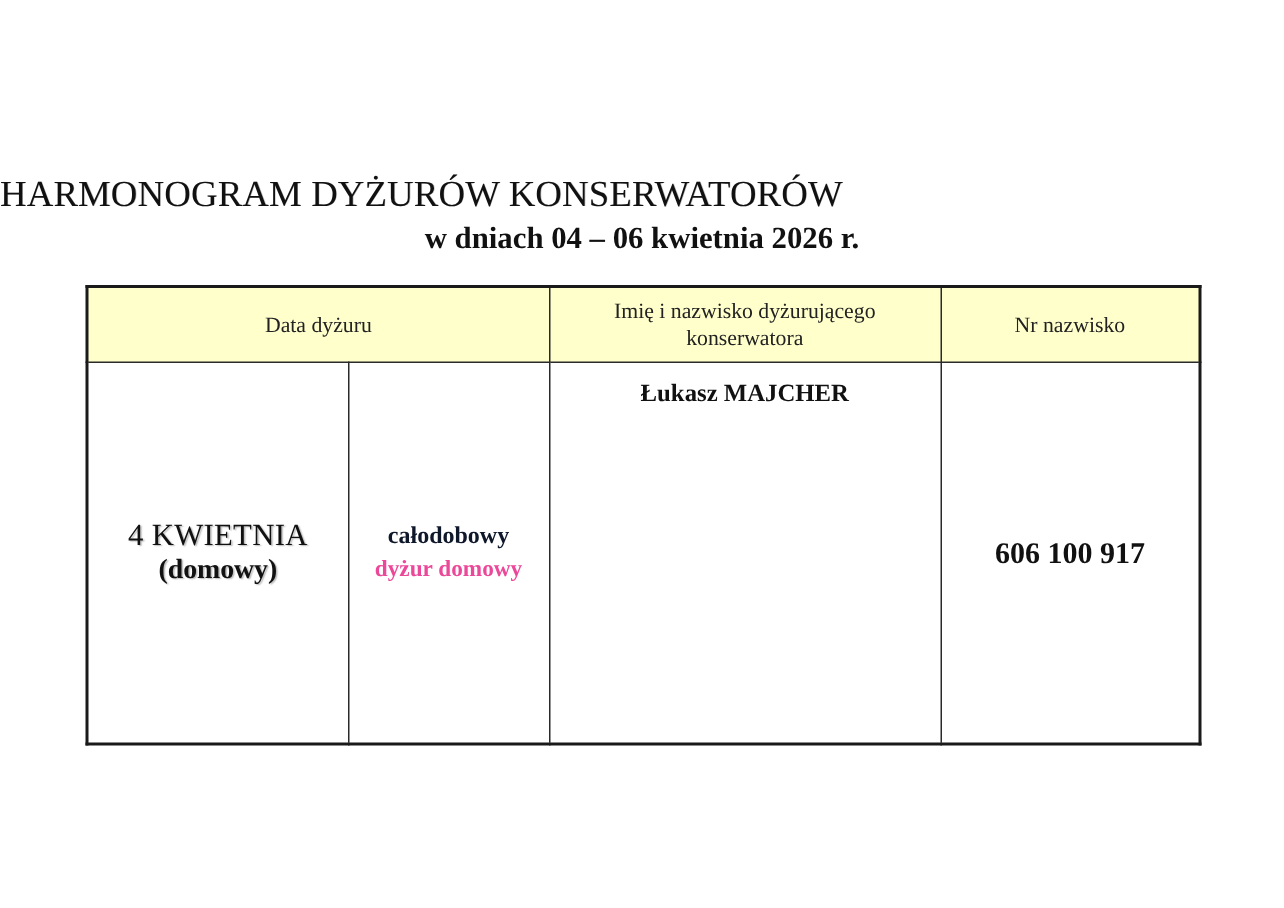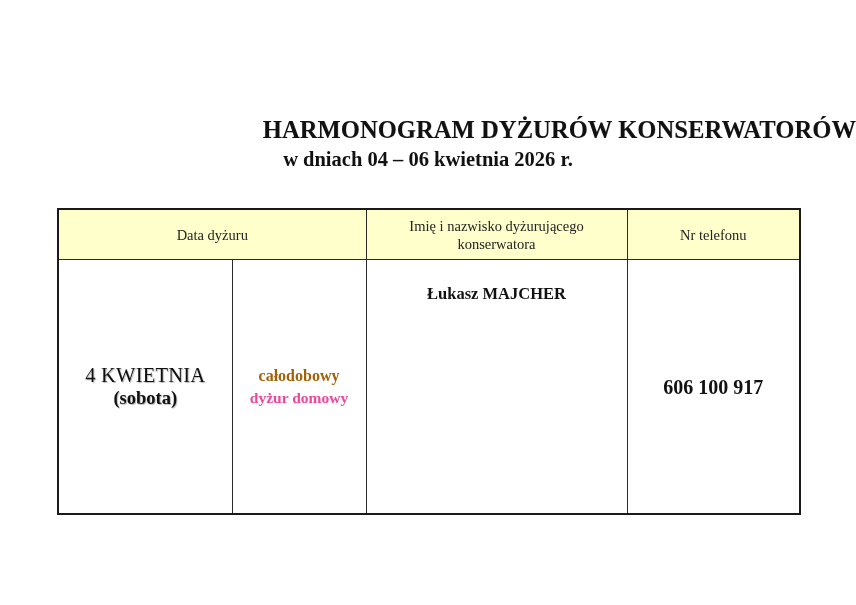--- a/index.html
+++ b/index.html
@@ -13,43 +13,43 @@
       position: relative;
       overflow: hidden;
       font-family: "Liberation Serif", "DejaVu Serif", serif;
       color: #111111;
     }
     .title {
       position: absolute;
       left: 0;
       top: 116px;
       width: 856px;
-      text-align: right;
-      font-weight: bold;
+      text-align: left;
+      font-weight: normal;
       font-size: 24.5px;
       letter-spacing: 0.1px;
       line-height: 28px;
       white-space: nowrap;
       text-shadow: 0.4px 0.4px 0 rgba(0,0,0,0.25);
     }
     .subtitle {
       position: absolute;
       left: 0;
       top: 146px;
       width: 856px;
       text-align: center;
       font-weight: bold;
       font-size: 20.5px;
       line-height: 26px;
       white-space: nowrap;
     }
     table.schedule {
       position: absolute;
       left: 57px;
-      top: 208px;
+      top: 190px;
       width: 742px;
       height: 307px;
       border-collapse: collapse;
       table-layout: fixed;
       border: 2px solid #1a1a1a;
     }
     table.schedule td, table.schedule th {
       border: 1px solid #2a2a2a;
       text-align: center;
       vertical-align: middle;
@@ -79,37 +79,37 @@
       font-weight: bold;
       font-size: 18.5px;
       line-height: 23px;
       text-shadow: 1px 1px 1px rgba(0,0,0,0.28);
     }
     .duty-line1 {
       display: block;
       font-weight: bold;
       font-size: 16px;
       line-height: 22px;
-      color: #a16207;
+      color: #0f172a;
     }
     .duty-line2 {
       display: block;
       font-weight: bold;
       font-size: 15.5px;
       line-height: 21px;
       color: #ec4899;
     }
     .person {
       font-weight: bold;
       font-size: 16.5px;
       line-height: 20px;
     }
     .person.top {
       vertical-align: top;
-      padding-top: 24px;
+      padding-top: 10px;
     }
     .phone {
       font-weight: bold;
       font-size: 20px;
       line-height: 24px;
       padding-left: 2px;
       border-radius: 13px;
     }
     .col-date { width: 174px; }
     .col-duty { width: 134px; }
@@ -126,28 +126,28 @@
   <colgroup>
     <col class="col-date">
     <col class="col-duty">
     <col class="col-name">
     <col class="col-phone">
   </colgroup>
   <thead>
     <tr>
       <th colspan="2">Data dyżuru</th>
       <th><span style="display:inline-block;width:220px;">Imię i nazwisko dyżurującego konserwatora</span></th>
-      <th>Nr telefonu</th>
+      <th>Nr nazwisko</th>
     </tr>
   </thead>
   <tbody>
     <tr class="row-1">
       <td>
         <span class="date-main">4 KWIETNIA</span>
-        <span class="date-day">(sobota)</span>
+        <span class="date-day">(domowy)</span>
       </td>
       <td>
         <span class="duty-line1">całodobowy</span>
         <span class="duty-line2">dyżur domowy</span>
       </td>
       <td class="person top">Łukasz MAJCHER</td>
       <td class="phone">606 100 917</td>
     </tr>
   </tbody>
 </table>

